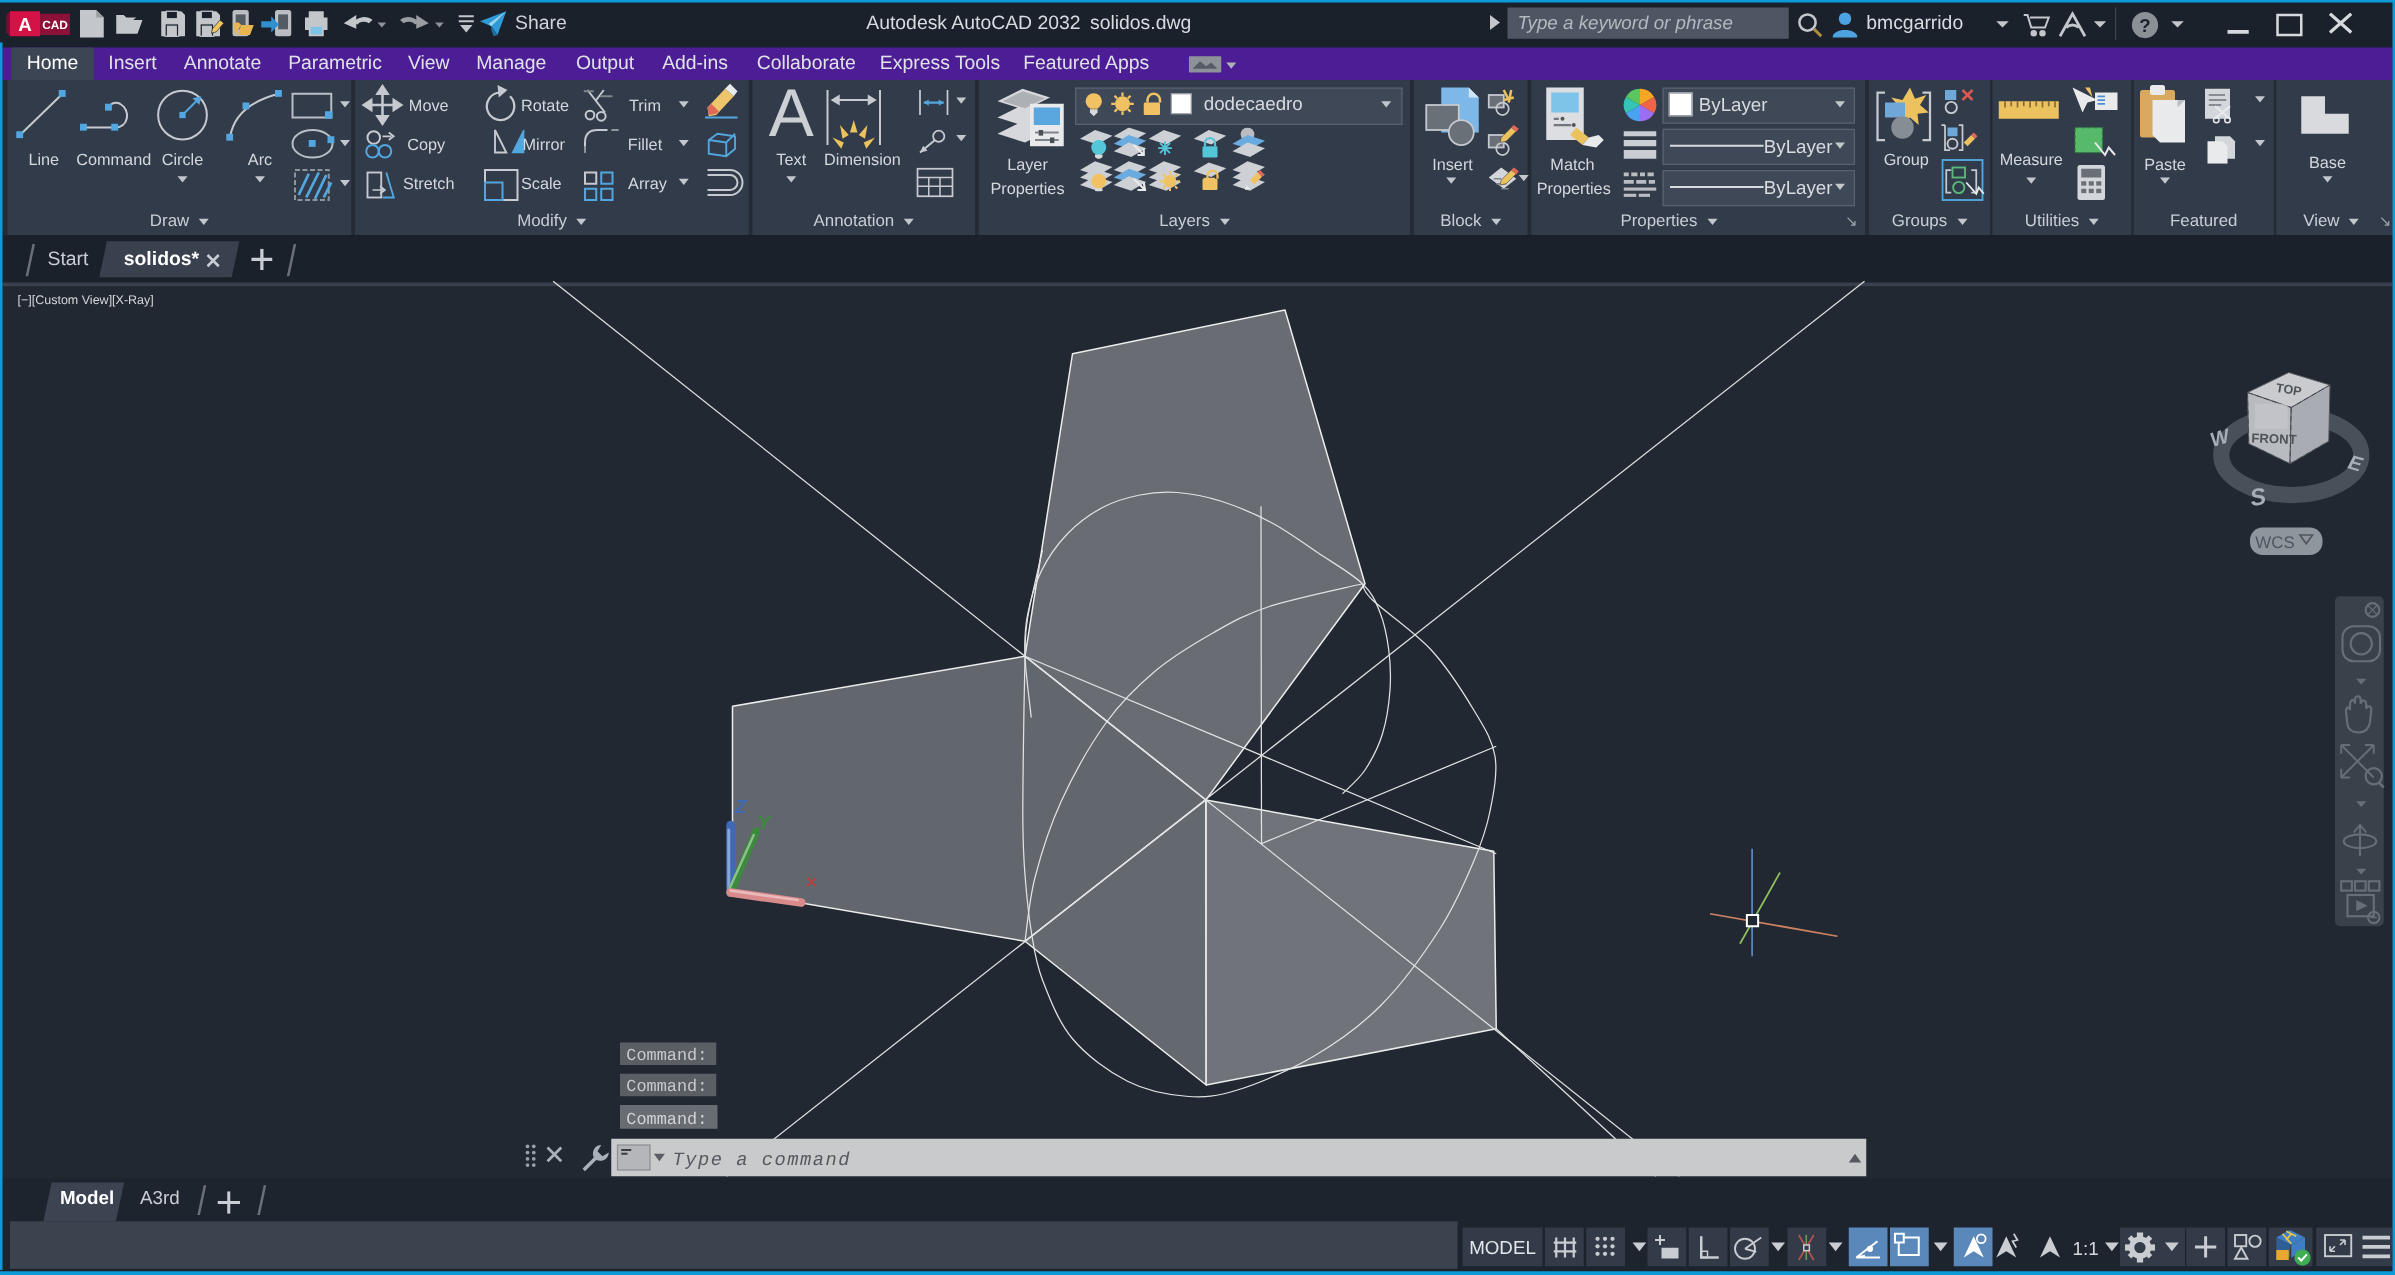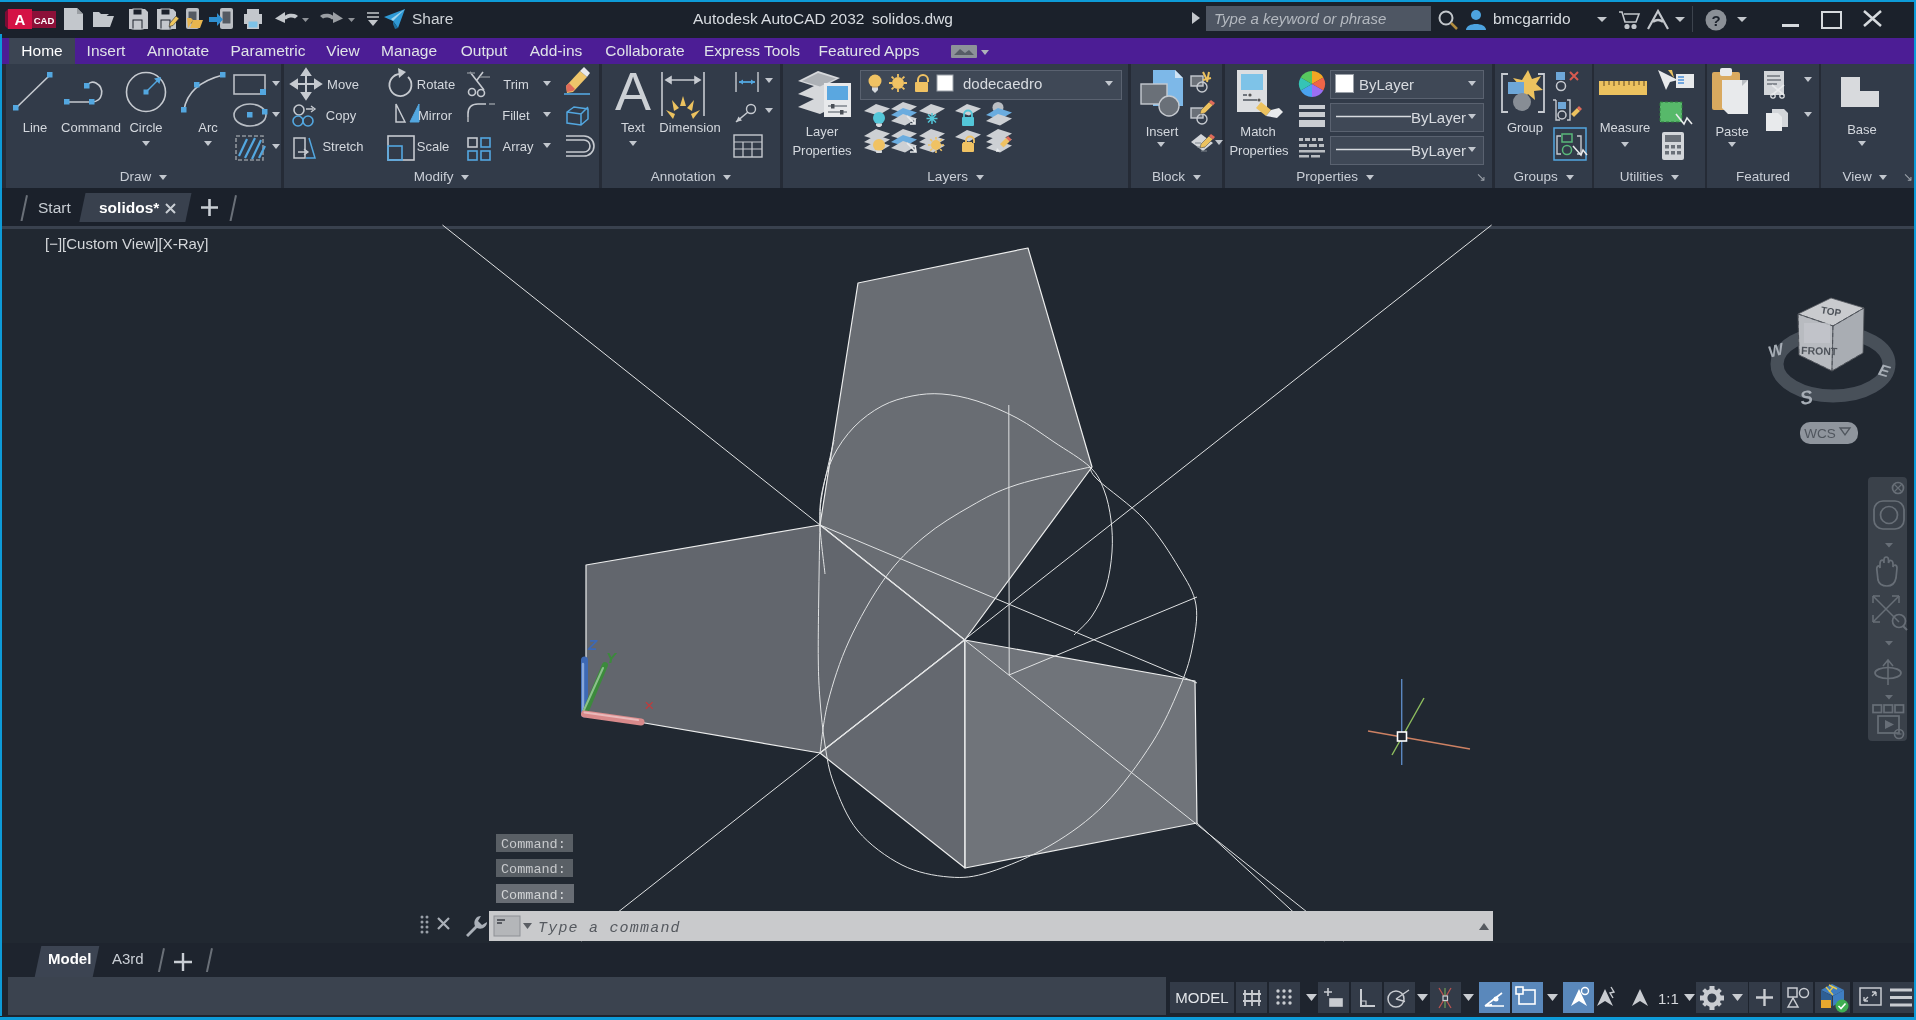--- a/index.html
+++ b/index.html
@@ -23,21 +23,21 @@
   .panel{position:absolute;top:0;height:124px;background:#323b49;}
   .plabel{position:absolute;bottom:4px;left:0;width:100%;text-align:center;font-size:13.5px;color:#c9ced6;}
   .blabel{position:absolute;font-size:13px;color:#d4d8de;text-align:center;white-space:nowrap;}
   .dd{position:absolute;width:0;height:0;border-left:4.5px solid transparent;border-right:4.5px solid transparent;border-top:5px solid #c2c7ce;}
   
   #ftabs{position:absolute;left:2px;top:188px;width:1912px;height:38px;background:#1b212b;}
   .ftab{position:absolute;top:5px;height:32px;line-height:30px;font-size:15.5px;color:#c9ced4;}
   
   #canvas{position:absolute;left:2px;top:222px;width:1912px;height:721px;background:#212831;}
   #canvasStrip{position:absolute;left:0;top:0;width:1912px;height:4px;background:#1b212b;border-bottom:3.5px solid #39414e;}
-  #vplabel{position:absolute;left:12px;top:13px;font-size:15px;color:#d4d7da;margin-left:31px;}
+  #vplabel{position:absolute;left:12px;top:13px;font-size:10px;color:#d4d7da;}
   
   #mtabs{position:absolute;left:2px;top:943px;width:1912px;height:34px;background:#1e242e;}
   
   #sbar{position:absolute;left:2px;top:977px;width:1912px;height:40px;background:#1e242e;}
 </style>
 </head>
 <body>
 <div id="root">
   <div id="titlebar">
 

